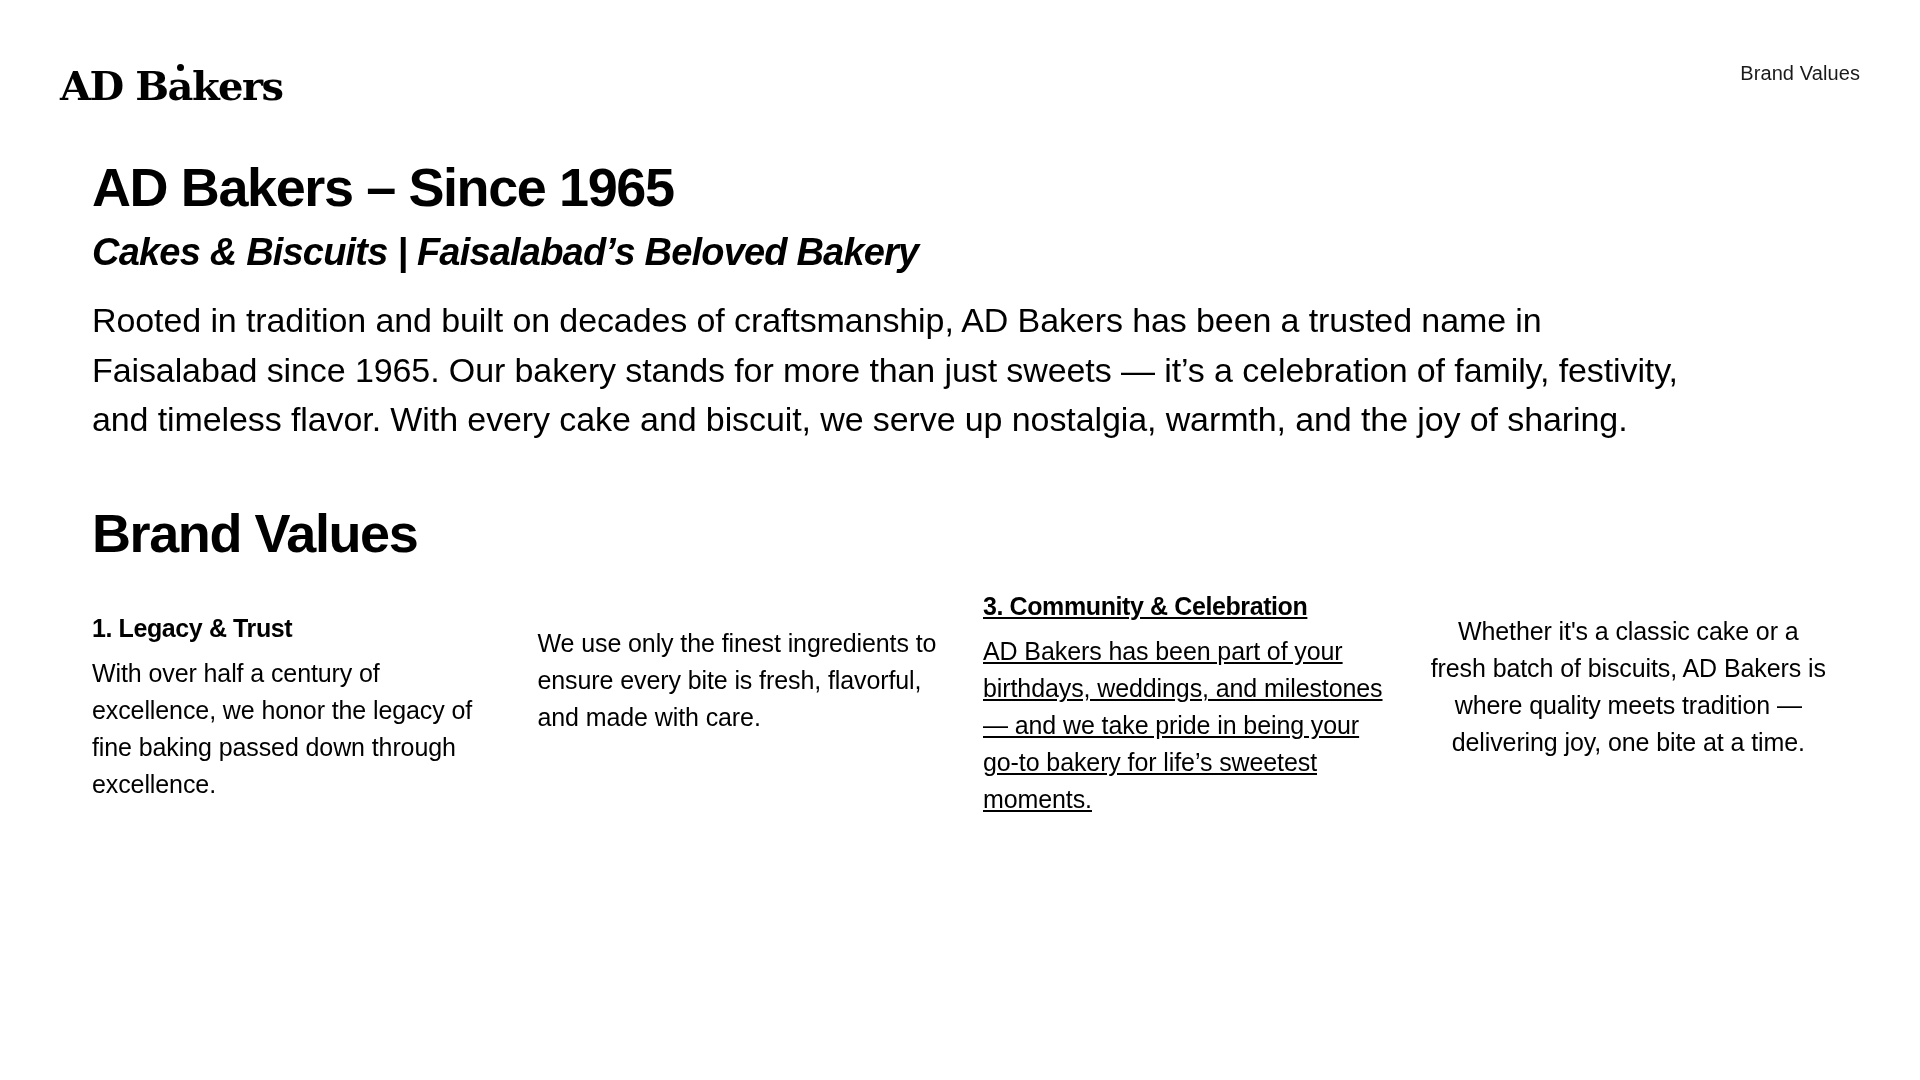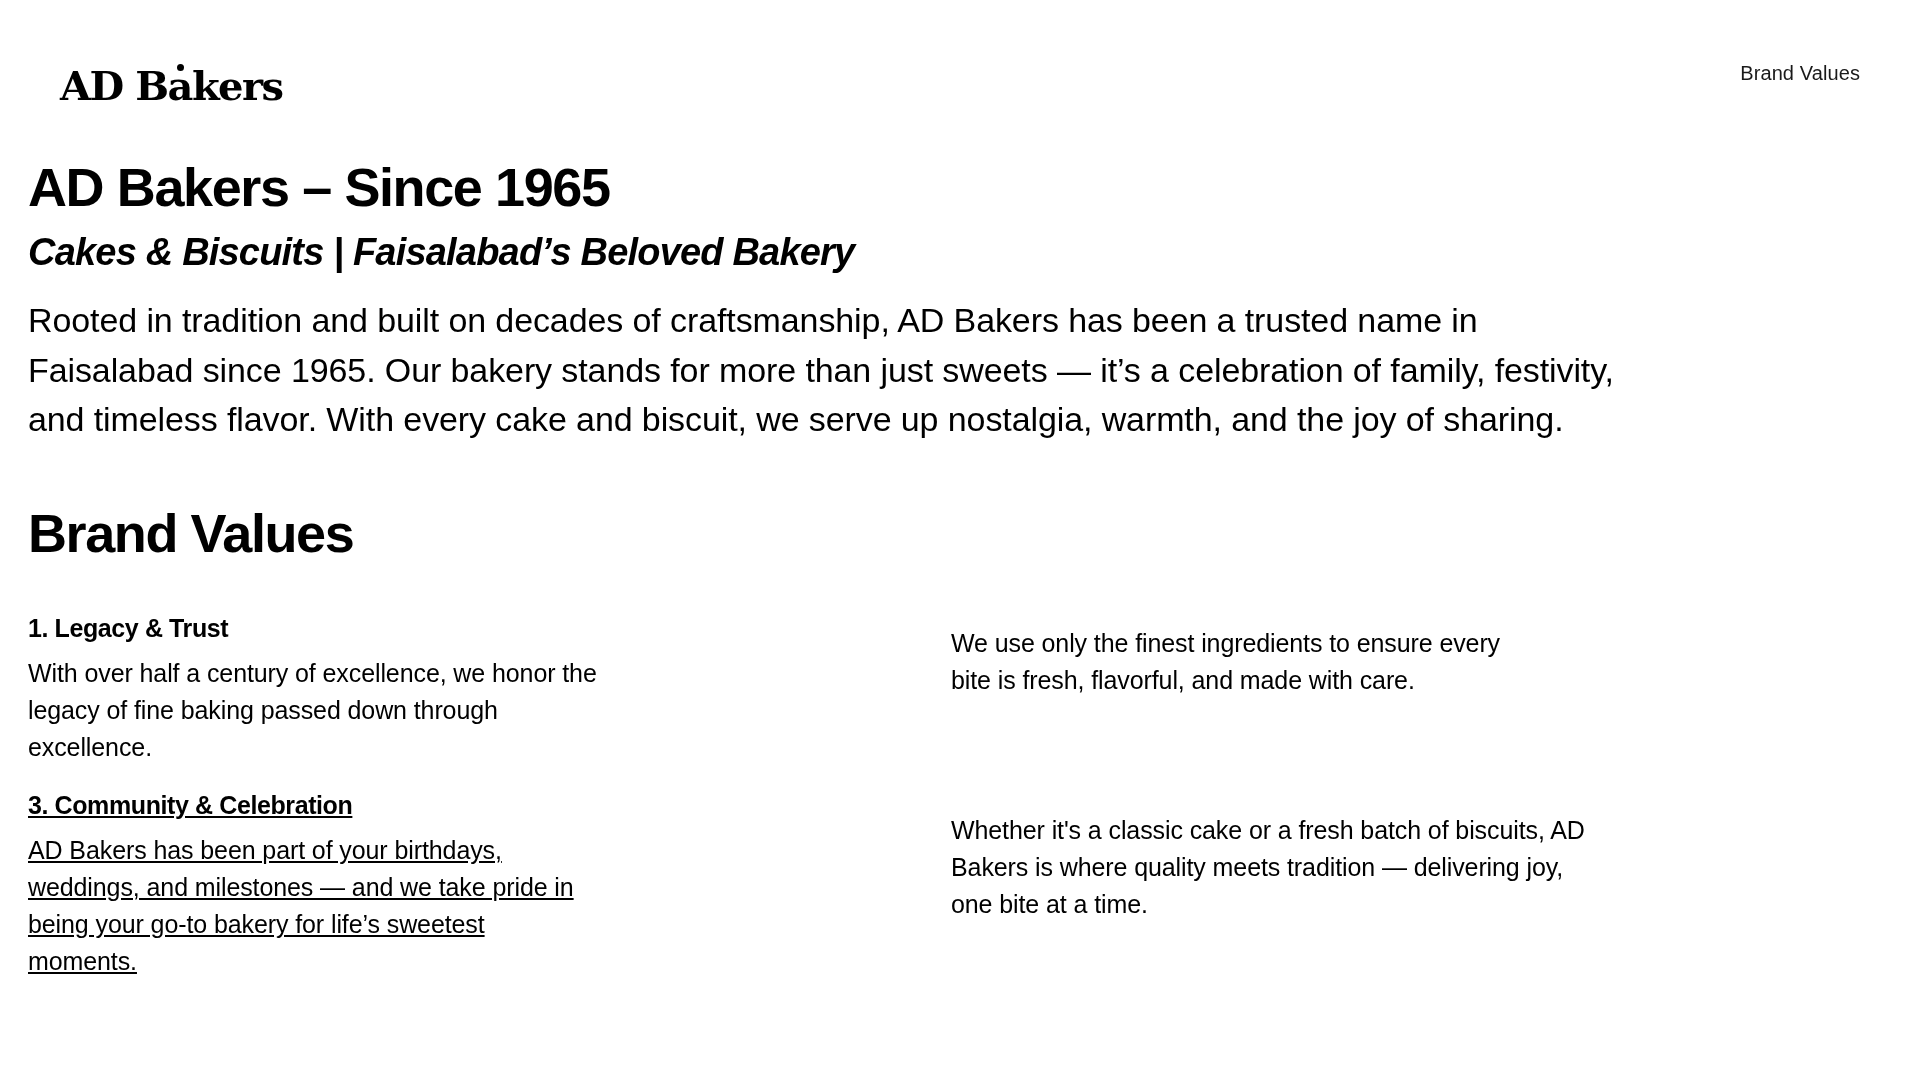--- a/index.html
+++ b/index.html
@@ -49,21 +49,21 @@
     top:62px;
     font-size:20px;
     font-weight:400;
     color:#1a1a1a;
     letter-spacing:0.1px;
     text-decoration:none;
     cursor:pointer;
   }
 
   
-  .content { padding:0 28px; }
+  .content { padding:0 92px; }
 
   h1.title {
     font-size:54px;
     font-weight:700;
     letter-spacing:-1.4px;
     line-height:1.08;
     margin-top:50px;
   }
   h2.subtitle {
     font-size:38px;
@@ -87,21 +87,21 @@
     font-weight:700;
     letter-spacing:-1.4px;
     line-height:1.05;
     margin-top:60px;
   }
 
   
   .values {
     margin-top:52px;
     display:grid;
-    grid-template-columns:repeat(2, 1fr);
+    grid-template-columns:repeat(4, 1fr);
     column-gap:60px;
     row-gap:42px;
     max-width:1800px;
     gap:46px;
   }
   .value-card { max-width:570px; }
   .value-card.shift-up { margin-top:-22px;text-decoration:underline; }
   .value-title {
     font-size:25px;
     font-weight:700;
@@ -114,20 +114,21 @@
     line-height:1.48;
     letter-spacing:-0.1px;
     margin-top:12px;
   }
   .closing {
     font-size:25px;
     font-weight:400;
     line-height:1.48;
     letter-spacing:-0.1px;
     max-width:640px;
+    text-align:center;
   }
   .empty { }
 </style>
 </head>
 <body>
 
 <div class="page">
 
   <div class="header">
     <div class="logo">

